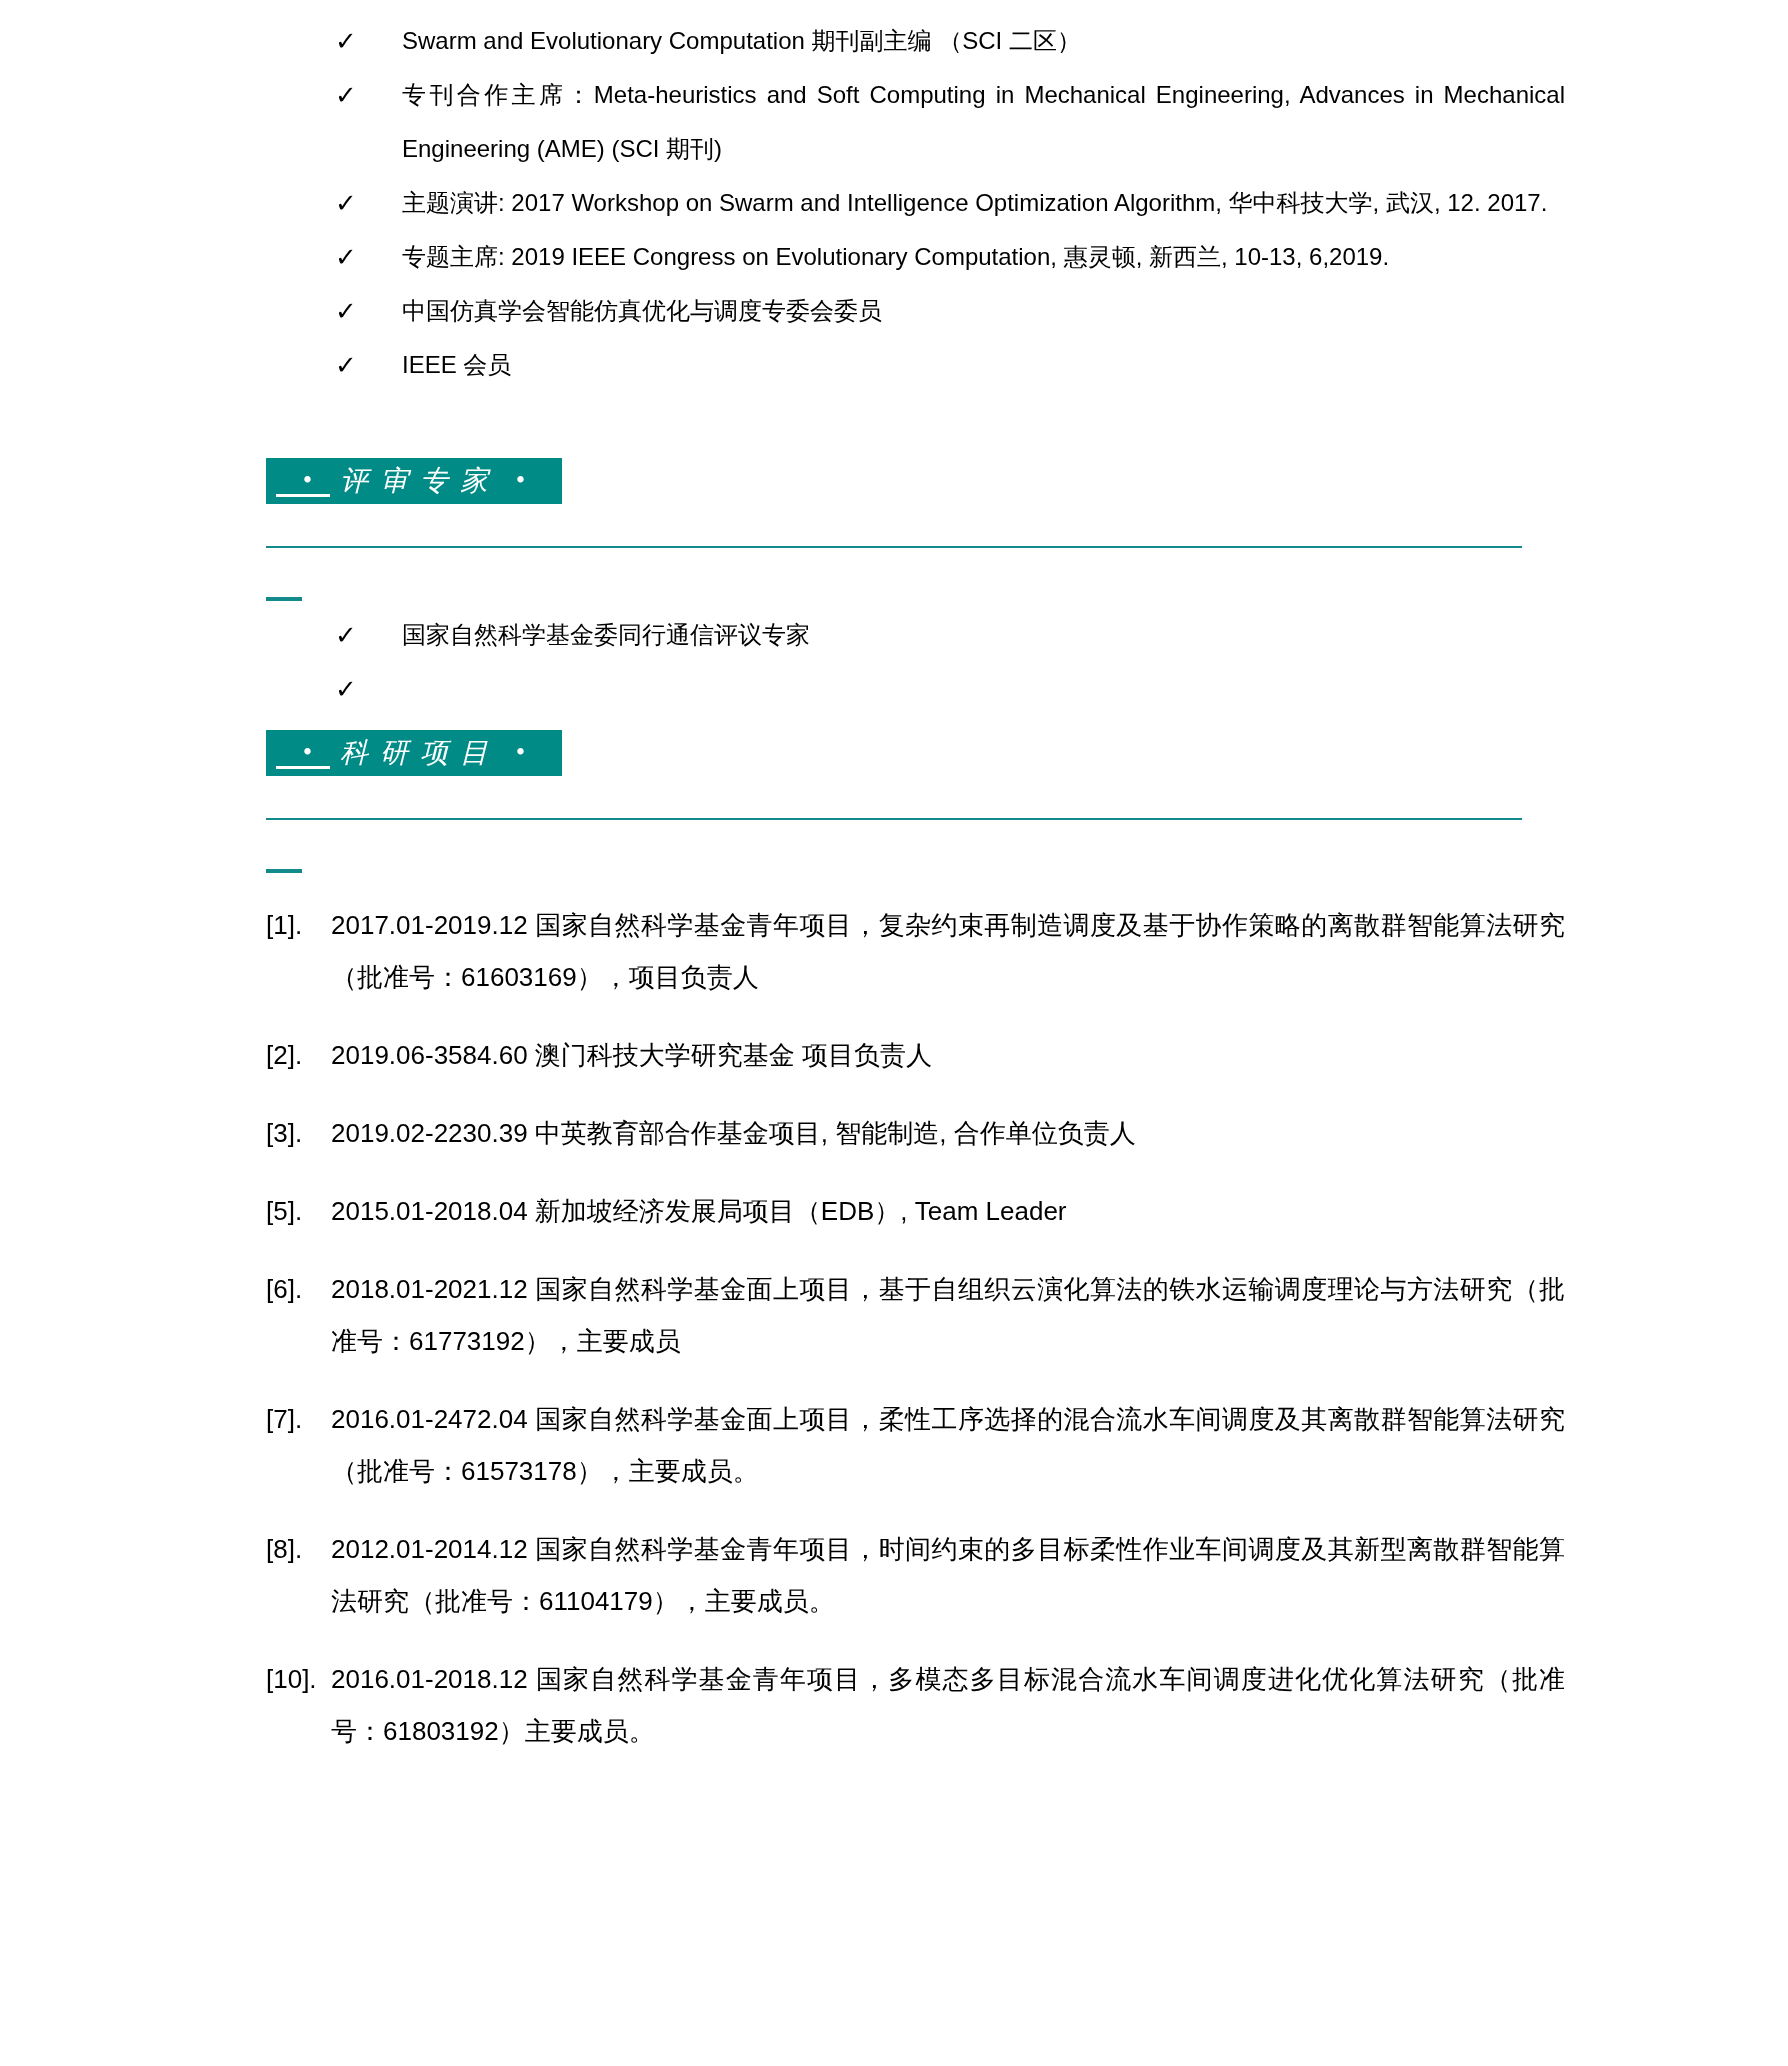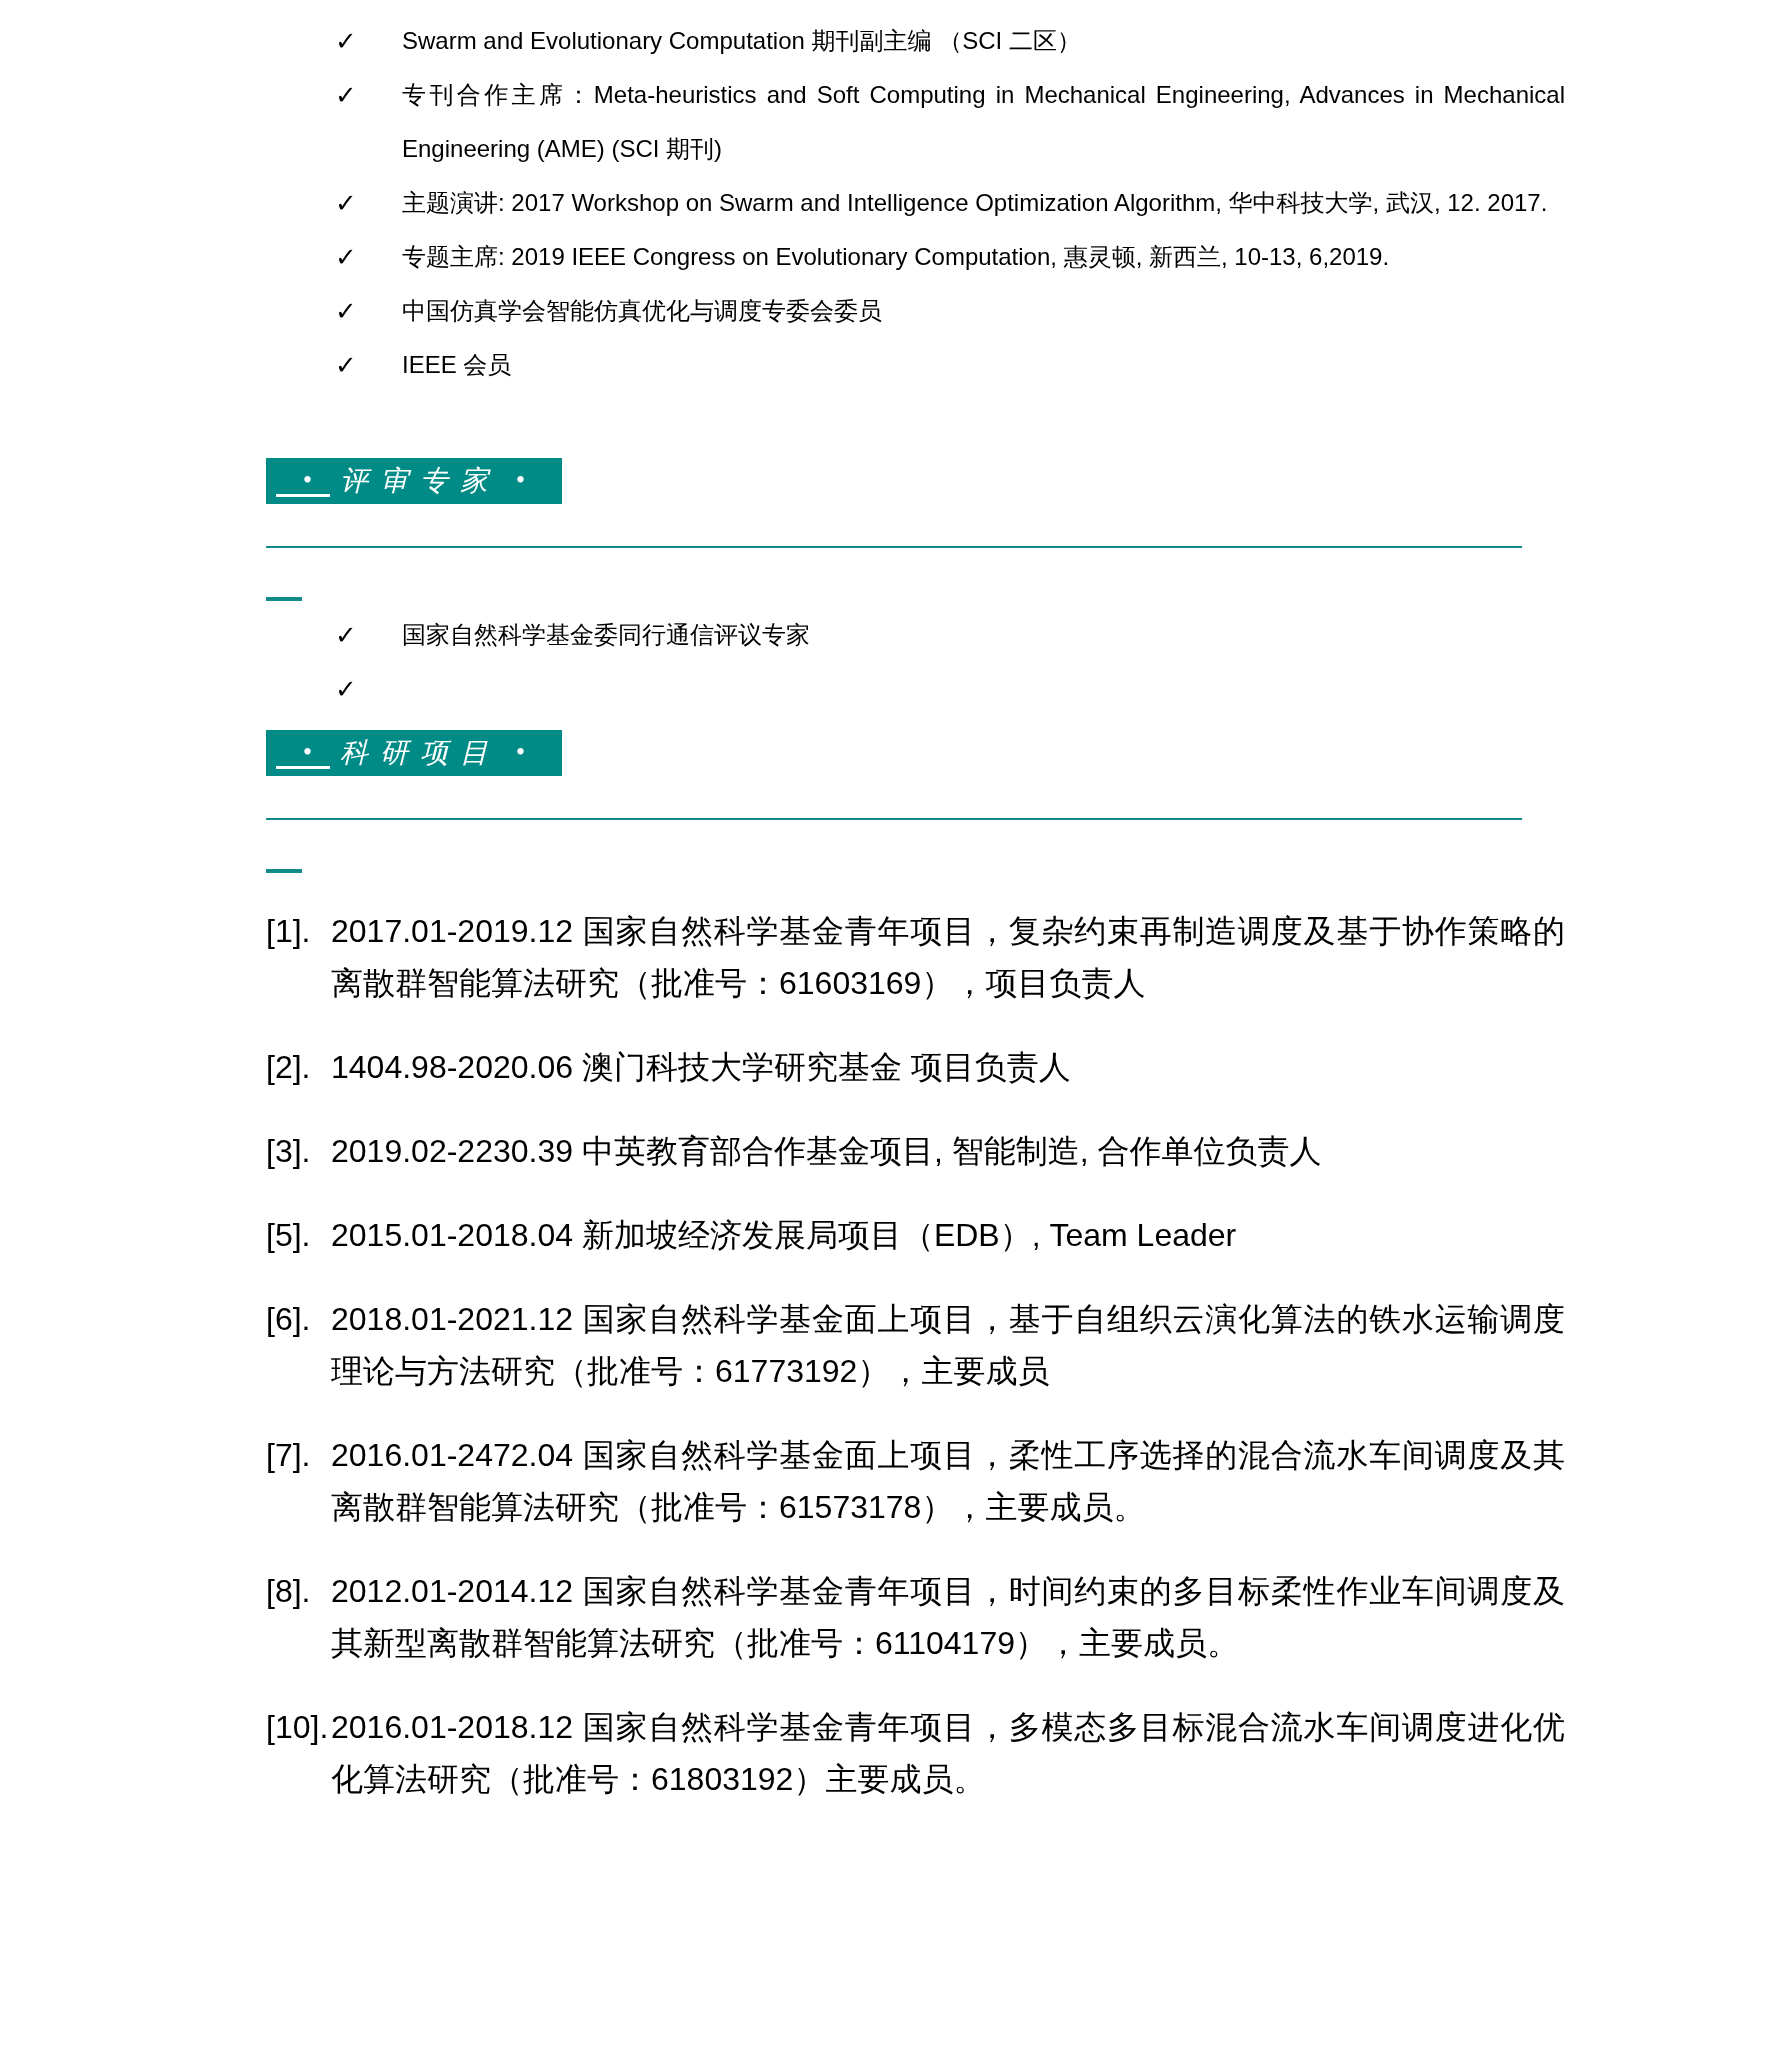--- a/index.html
+++ b/index.html
@@ -62,21 +62,21 @@
     width: 36px; height: 3.8px;
     background: #12898B;
     margin-top: 49px;
   }
 
   .review-list { margin-top: 6.5px; }
 
   
   .proj-list { margin-top: 8.7px; }
   .proj-item {
-    font-size: 32px;
+    font-size: 26px;
     line-height: 52px;
     text-align: justify;
     padding-left: 65px;
     text-indent: -65px;
     margin-bottom: 3.3px;
   }
   .proj-no {
     display: inline-block;
     width: 65px;
     text-indent: 0;
@@ -139,21 +139,21 @@
     <span class="badge-dot">•</span>
     <span class="badge-title">科研项目</span>
     <span class="badge-dot">•</span>
   </div>
 
   <div class="divider-long"></div>
   <div class="divider-short"></div>
 
   <div class="proj-list">
     <p class="proj-item"><span class="proj-no">[1].</span><span>2017.01-2019.12 国家自然科学基金青年项目，复杂约束再制造调度及基于协作策略的离散群智能算法研究（批准号：61603169），项目负责人</span></p>
-    <p class="proj-item"><span class="proj-no">[2].</span><span>1404.98-2020.06 澳门科技大学研究基金 项目负责人</span></p>
+    <p class="proj-item"><span class="proj-no">[2].</span><span>2019.06-3584.60 澳门科技大学研究基金 项目负责人</span></p>
     <p class="proj-item"><span class="proj-no">[3].</span><span>2019.02-2230.39 中英教育部合作基金项目, 智能制造, 合作单位负责人</span></p>
     <p class="proj-item"><span class="proj-no">[5].</span><span>2015.01-2018.04 新加坡经济发展局项目（EDB）, Team Leader</span></p>
     <p class="proj-item"><span class="proj-no">[6].</span><span>2018.01-2021.12 国家自然科学基金面上项目，基于自组织云演化算法的铁水运输调度理论与方法研究（批准号：61773192），主要成员</span></p>
     <p class="proj-item"><span class="proj-no">[7].</span><span>2016.01-2472.04 国家自然科学基金面上项目，柔性工序选择的混合流水车间调度及其离散群智能算法研究（批准号：61573178），主要成员。</span></p>
     <p class="proj-item"><span class="proj-no">[8].</span><span>2012.01-2014.12 国家自然科学基金青年项目，时间约束的多目标柔性作业车间调度及其新型离散群智能算法研究（批准号：61104179），主要成员。</span></p>
     <p class="proj-item"><span class="proj-no">[10].</span><span>2016.01-2018.12 国家自然科学基金青年项目，多模态多目标混合流水车间调度进化优化算法研究（批准号：61803192）主要成员。</span></p>
 
   </div>
 
 </div>

